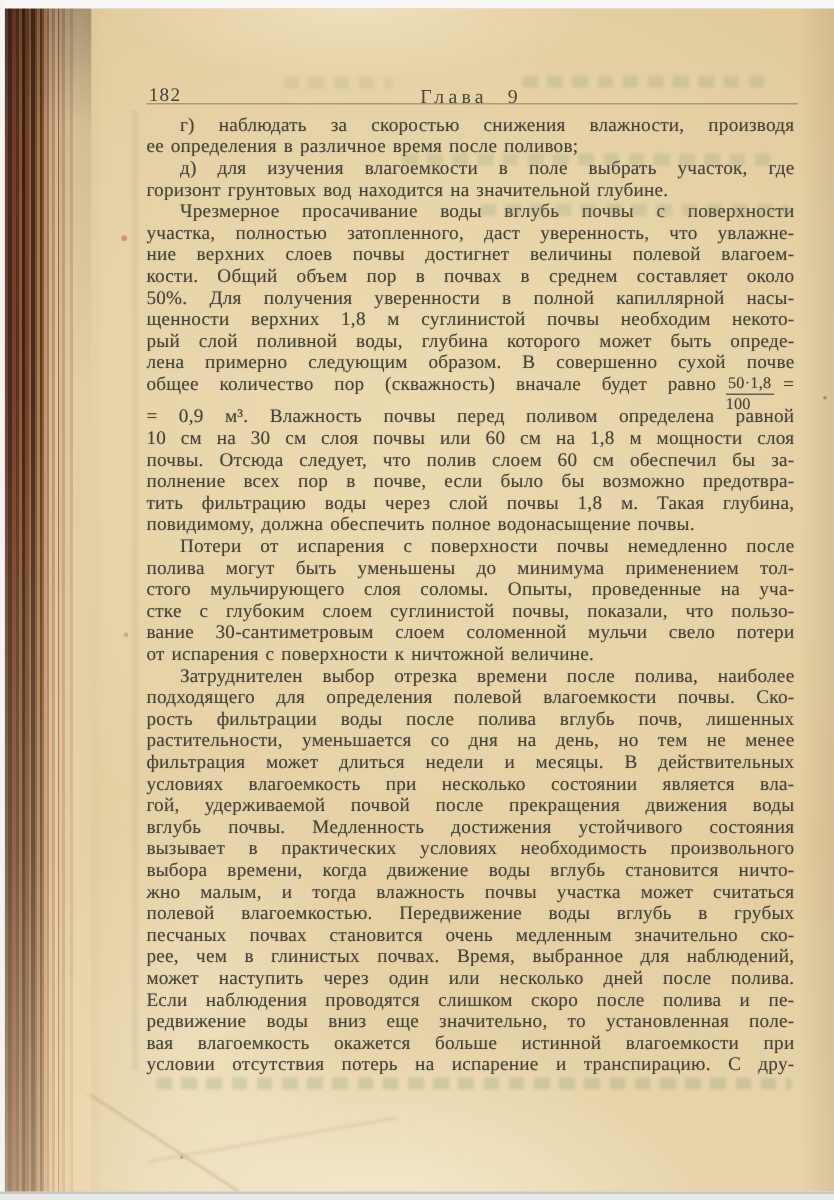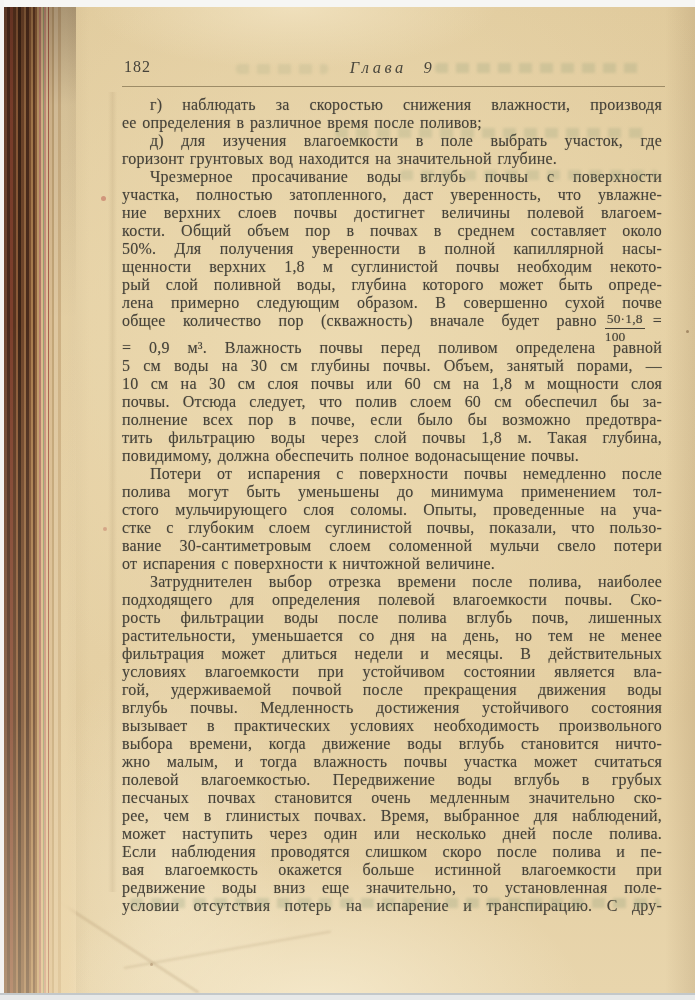--- a/index.html
+++ b/index.html
@@ -38,24 +38,24 @@
       #4a2b1c 22px 25px,#7d5233 25px 27px,#a87c4e 27px 29px,#5f3a24 29px 31px,
       #8a5e39 31px 33px,#c09a68 33px 35px,#b5786a 35px 37px,#d9b98a 37px 39px,
       #96a06e 39px 40px,#c9927e 40px 42px,#e2c79c 42px 44px,#a8614c 44px 45px,
       #d9bd92 45px 48px,#c2a577 48px 50px,#dec7a0 50px 54px,#cdb184 54px 57px,
       rgba(228,207,163,.9) 57px 62px, rgba(228,207,163,0) 72px);}
   .binding:after{content:"";position:absolute;inset:0;
     background:linear-gradient(180deg, rgba(40,20,10,.30) 0%, rgba(40,20,10,.08) 10%,
       rgba(40,20,10,0) 32%, rgba(246,226,186,.22) 72%, rgba(246,226,186,.5) 100%);}
 
   
-  .header-row{position:absolute;left:118px;top:51px;width:541px;height:22px;color:#46433a;}
+  .header-row{position:absolute;left:118px;top:64px;width:541px;height:22px;color:#46433a;}
   .pagenum{position:absolute;left:2px;top:0;font-size:16px;letter-spacing:1px;}
   .chapter{position:absolute;left:0;right:0;top:0;text-align:center;
-    font-style:italic;font-size:16.5px;letter-spacing:3.5px;word-spacing:9px;color:#4a473d;}
+    font-size:16.5px;letter-spacing:3.5px;word-spacing:9px;color:#4a473d;}
   .rule{position:absolute;left:118px;top:79px;width:543px;height:1px;
     background:#8b7b58;opacity:.8;}
 
   
   .text-block{
     position:absolute;left:118px;top:89px;width:540px;color:#46433a;
     font-size:16px;line-height:18px;letter-spacing:.2px;word-spacing:1.5px;
     text-shadow:0 0 1px rgba(70,64,52,.38);
   }
   .line{text-align:justify;text-align-last:justify;white-space:normal;height:18px;overflow:visible;}
@@ -112,50 +112,49 @@
         <div class="line">лена примерно следующим образом. В совершенно сухой почве</div>
         <div class="line formula-line">
     <span class="before">общее количество пор (скважность) вначале будет равно</span>
     <span class="frac">
       <span class="num">50·1,8</span>
       <span class="den">100</span>
     </span>
     <span class="eq">=</span>
   </div>
         <div class="line">= 0,9 м³. Влажность почвы перед поливом определена равной</div>
-        <div class="line">5 см воды на 30 см глубины почвы. Объем, занятый порами, —</div>
         <div class="line">10 см на 30 см слоя почвы или 60 см на 1,8 м мощности слоя</div>
         <div class="line">почвы. Отсюда следует, что полив слоем 60 см обеспечил бы за-</div>
         <div class="line">полнение всех пор в почве, если было бы возможно предотвра-</div>
         <div class="line">тить фильтрацию воды через слой почвы 1,8 м. Такая глубина,</div>
         <div class="line lastline">повидимому, должна обеспечить полное водонасыщение почвы.</div>
         <div class="line indent">Потери от испарения с поверхности почвы немедленно после</div>
         <div class="line">полива могут быть уменьшены до минимума применением тол-</div>
         <div class="line">стого мульчирующего слоя соломы. Опыты, проведенные на уча-</div>
         <div class="line">стке с глубоким слоем суглинистой почвы, показали, что пользо-</div>
         <div class="line">вание 30-сантиметровым слоем соломенной мульчи свело потери</div>
         <div class="line lastline">от испарения с поверхности к ничтожной величине.</div>
         <div class="line indent">Затруднителен выбор отрезка времени после полива, наиболее</div>
         <div class="line">подходящего для определения полевой влагоемкости почвы. Ско-</div>
         <div class="line">рость фильтрации воды после полива вглубь почв, лишенных</div>
         <div class="line">растительности, уменьшается со дня на день, но тем не менее</div>
         <div class="line">фильтрация может длиться недели и месяцы. В действительных</div>
-        <div class="line">условиях влагоемкости при устойчивом состоянии является вла-</div>
+        <div class="line">условиях влагоемкость при несколько состоянии является вла-</div>
         <div class="line">гой, удерживаемой почвой после прекращения движения воды</div>
         <div class="line">вглубь почвы. Медленность достижения устойчивого состояния</div>
         <div class="line">вызывает в практических условиях необходимость произвольного</div>
         <div class="line">выбора времени, когда движение воды вглубь становится ничто-</div>
         <div class="line">жно малым, и тогда влажность почвы участка может считаться</div>
         <div class="line">полевой влагоемкостью. Передвижение воды вглубь в грубых</div>
         <div class="line">песчаных почвах становится очень медленным значительно ско-</div>
         <div class="line">рее, чем в глинистых почвах. Время, выбранное для наблюдений,</div>
         <div class="line">может наступить через один или несколько дней после полива.</div>
         <div class="line">Если наблюдения проводятся слишком скоро после полива и пе-</div>
+        <div class="line">редвижение воды вниз еще значительно, то установленная поле-</div>
         <div class="line">вая влагоемкость окажется больше истинной влагоемкости при</div>
-        <div class="line">редвижение воды вниз еще значительно, то установленная поле-</div>
         <div class="line">условии отсутствия потерь на испарение и транспирацию. С дру-</div>
       </div>
 
     <div class="ghost light" style="left:232px;top:57px;width:92px;"></div>
     <div class="ghost" style="left:431px;top:56px;width:205px;"></div>
     <div class="ghost" style="left:331px;top:121px;width:310px;"></div>
     <div class="ghost" style="left:396px;top:163px;width:258px;"></div>
     <div class="ghost" style="left:126px;top:891px;width:530px;opacity:.45;"></div>
 
     <div class="crease-v"></div>

